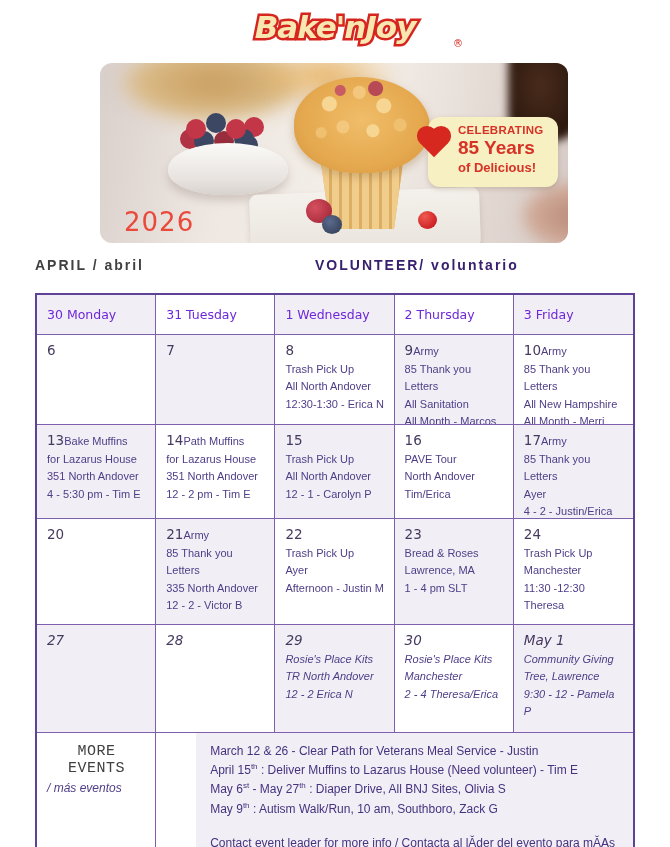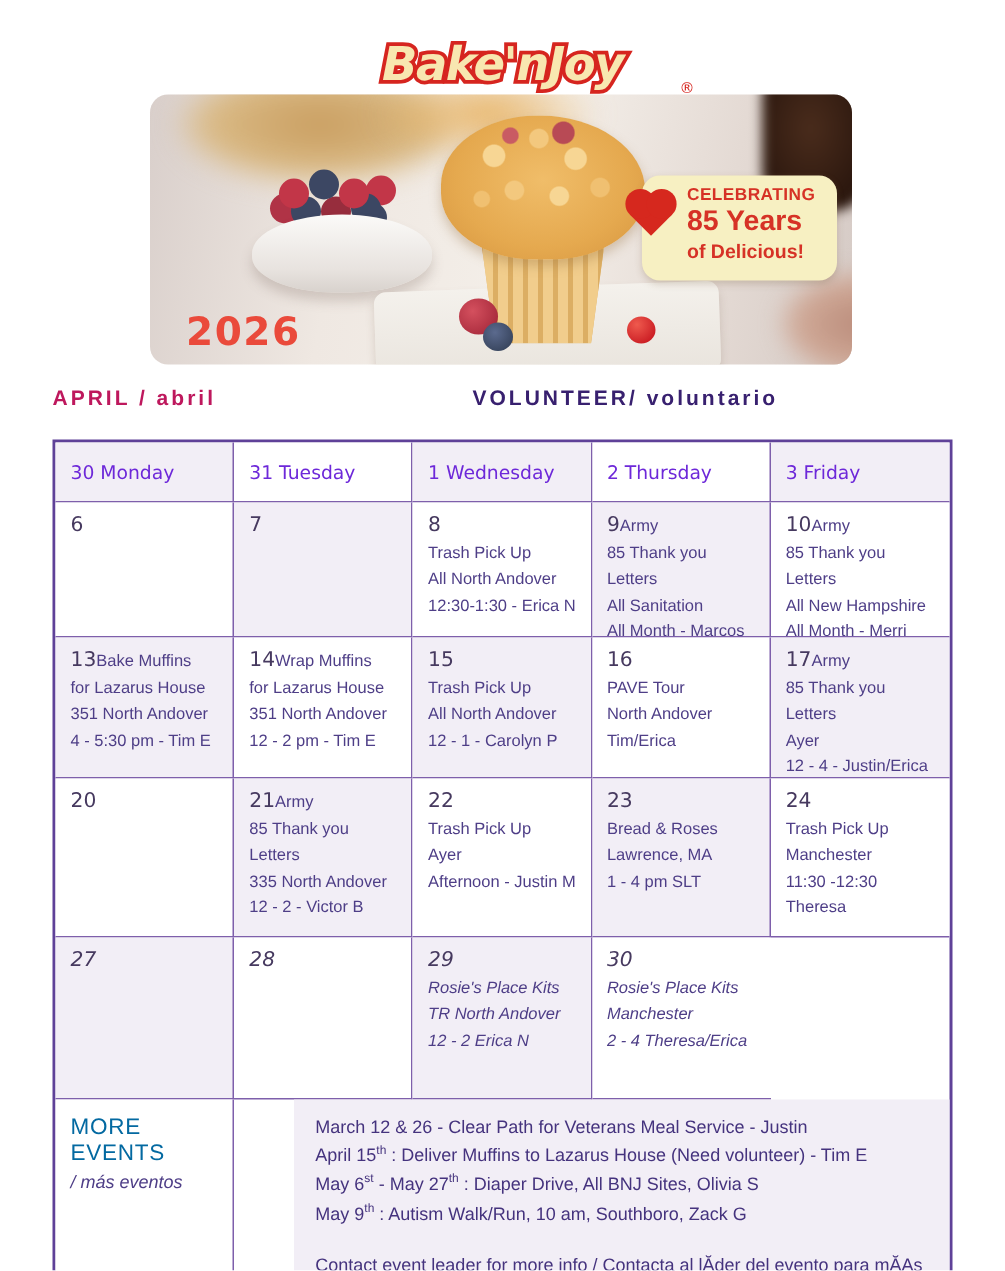--- a/index.html
+++ b/index.html
@@ -1,20 +1,20 @@
 <!DOCTYPE html>
 <html><head>
 <meta charset="utf-8">
 <style>
   html,body{margin:0;padding:0;background:#fff;}
   .page{position:relative;width:670px;height:847px;background:#fff;overflow:hidden;
         font-family:"Liberation Sans", sans-serif;}
 
   
-  .logo-wrap{position:absolute;top:16px;left:0;width:670px;text-align:center;}
+  .logo-wrap{position:absolute;top:1px;left:0;width:670px;text-align:center;}
 
   
   .banner{position:absolute;left:100px;top:63px;width:468px;height:180px;overflow:hidden;
           background:linear-gradient(100deg,#d9cfcb 0%,#efe8e2 28%,#f4efe9 55%,#e4dad4 80%,#d5cac5 100%);border-radius:12px;}
   .b-toast{position:absolute;left:18px;top:-20px;width:190px;height:80px;border-radius:50%;
            background:radial-gradient(ellipse at 50% 50%,#c99d5f 0%,#d9b984 55%,transparent 75%);filter:blur(9px);}
   .b-toast2{position:absolute;left:150px;top:-18px;width:150px;height:62px;border-radius:50%;
            background:radial-gradient(ellipse at 50% 50%,#e8b465 0%,transparent 72%);filter:blur(8px);}
   .b-jar{position:absolute;left:408px;top:-14px;width:72px;height:92px;border-radius:14px 14px 26px 26px;
          background:radial-gradient(ellipse at 45% 40%,#4a2c1c 0%,#2b170e 70%);filter:blur(4px);}
@@ -53,26 +53,26 @@
           background:radial-gradient(circle at 35% 30%,#ef5a4e 0%,#cc1f25 75%);}
   .badge{position:absolute;left:328px;top:54px;width:130px;height:70px;border-radius:12px;
          background:#f7f0c2;box-shadow:0 2px 5px rgba(120,90,60,.25);padding:7px 6px 0 30px;box-sizing:border-box;}
   .badge-l1{font-size:11.5px;font-weight:bold;color:#d63226;letter-spacing:.3px;}
   .badge-l2{font-size:19px;font-weight:bold;color:#d63226;margin-top:1px;}
   .badge-l3{font-size:13px;font-weight:bold;color:#d63226;margin-top:1px;}
   .heart{position:absolute;left:-4px;top:16px;width:20px;height:20px;background:#d6281e;transform:rotate(45deg);}
   .heart::before,.heart::after{content:"";position:absolute;width:20px;height:20px;border-radius:50%;background:#d6281e;}
   .heart::before{left:-10px;top:0;}
   .heart::after{top:-10px;left:0;}
-  .year{position:absolute;left:24px;top:144px;font-size:26px;font-weight:bold;color:#ea4a3b;letter-spacing:1px;
+  .year{position:absolute;left:24px;top:144px;font-size:26px;font-weight:normal;color:#ea4a3b;letter-spacing:1px;
         font-family:"DejaVu Sans", sans-serif;}
 
   
   .title-month{position:absolute;left:35px;top:257px;font-size:14px;font-weight:bold;
-               letter-spacing:2px;color:#be185d;}
+               letter-spacing:2px;color:#404040;}
   .title-vol{position:absolute;left:315px;top:257px;font-size:14px;font-weight:bold;
              letter-spacing:2px;color:#38206f;}
 
   
   .calendar{position:absolute;left:35px;top:293px;width:596px;border:2px solid #5f4198;background:#fff;}
   .cal-row{display:grid;grid-template-columns:repeat(5,1fr);}
   .cal-row.more{grid-template-columns:1fr 4fr;}
   .cell{border-right:1.5px solid #7e5fab;border-bottom:1.5px solid #7e5fab;box-sizing:border-box;
         padding:7px 9px 4px 10px;overflow:hidden;}
   .cal-row .cell:last-child{border-right:none;}
@@ -83,21 +83,21 @@
              font-size:12.5px;color:#6d28d9;font-family:"DejaVu Sans", sans-serif;}
   .r1 .cell{height:90px;} .r2 .cell{height:94px;} .r3 .cell{height:106px;} .r4 .cell{height:108px;font-style:italic;}
   .date-line{display:flex;align-items:baseline;}
   .date-num{font-size:13.5px;color:#46395f;font-family:"DejaVu Sans", sans-serif;}
   .date-tag{flex:1;font-size:11px;color:#4e3e87;}
   .ev-line{font-size:11px;line-height:1.58;color:#4e3e87;}
   .ev-lines{margin-top:3px;}
 
   
   .more .cell{height:122px;}
-  .me-label{font-size:15px;color:#0369a1;letter-spacing:.5px;font-family:Liberation Sans, sans-serif;margin-top:3px;}
+  .me-label{font-size:15px;color:#404040;letter-spacing:.5px;font-family:Liberation Mono, monospace;margin-top:3px;text-align:center;}
   .me-sub{font-size:12px;color:#4e3e87;margin-top:4px;font-style:italic;}
   .me-body{padding-left:14px;padding-top:9px;margin-left:40px;}
   .me-line{font-size:12px;color:#45337e;line-height:1.6;}
   .me-line sup{font-size:8px;}
   .me-contact{font-size:12px;color:#45337e;margin-top:17px;}
 </style>
 </head>
 <body>
 
 <div class="page">
@@ -194,21 +194,21 @@
           </div>
           <div class="ev-lines">
             <div class="ev-line">for Lazarus House</div>
             <div class="ev-line">351 North Andover</div>
             <div class="ev-line">4 - 5:30 pm - Tim E</div>
           </div>
         </div>
         <div class="cell wht">
           <div class="date-line">
             <div class="date-num">14</div>
-            <div class="date-tag">Wrap Muffins</div>
+            <div class="date-tag">Path Muffins</div>
           </div>
           <div class="ev-lines">
             <div class="ev-line">for Lazarus House</div>
             <div class="ev-line">351 North Andover</div>
             <div class="ev-line">12 - 2 pm - Tim E</div>
           </div>
         </div>
         <div class="cell lav">
           <div class="date-line">
             <div class="date-num">15</div>
@@ -230,21 +230,21 @@
           </div>
         </div>
         <div class="cell lav">
           <div class="date-line">
             <div class="date-num">17</div>
             <div class="date-tag">Army</div>
           </div>
           <div class="ev-lines">
             <div class="ev-line">85 Thank you Letters</div>
             <div class="ev-line">Ayer</div>
-            <div class="ev-line">12 - 4 - Justin/Erica</div>
+            <div class="ev-line">4 - 2 - Justin/Erica</div>
           </div>
         </div>
       </div>
       <div class="cal-row r3">
         <div class="cell wht">
           <div class="date-line">
             <div class="date-num">20</div>
           </div>
         </div>
         <div class="cell lav">
@@ -311,20 +311,30 @@
           </div>
         </div>
         <div class="cell wht">
           <div class="date-line">
             <div class="date-num">30</div>
           </div>
           <div class="ev-lines">
             <div class="ev-line">Rosie's Place Kits</div>
             <div class="ev-line">Manchester</div>
             <div class="ev-line">2 - 4  Theresa/Erica</div>
+          </div>
+        </div>
+        <div class="cell lav">
+          <div class="date-line">
+            <div class="date-num">May 1</div>
+          </div>
+          <div class="ev-lines">
+            <div class="ev-line">Community Giving</div>
+            <div class="ev-line">Tree, Lawrence</div>
+            <div class="ev-line">9:30 - 12 - Pamela P</div>
           </div>
         </div>
       </div>
       <div class="cal-row more">
         <div class="cell wht">
           <div class="me-label">MORE EVENTS</div>
           <div class="me-sub">/ más eventos</div>
         </div>
         <div class="cell me-body lav">
           <div class="me-line"><span>March 12 &amp; 26 - Clear Path for Veterans Meal Service - Justin</span></div>

